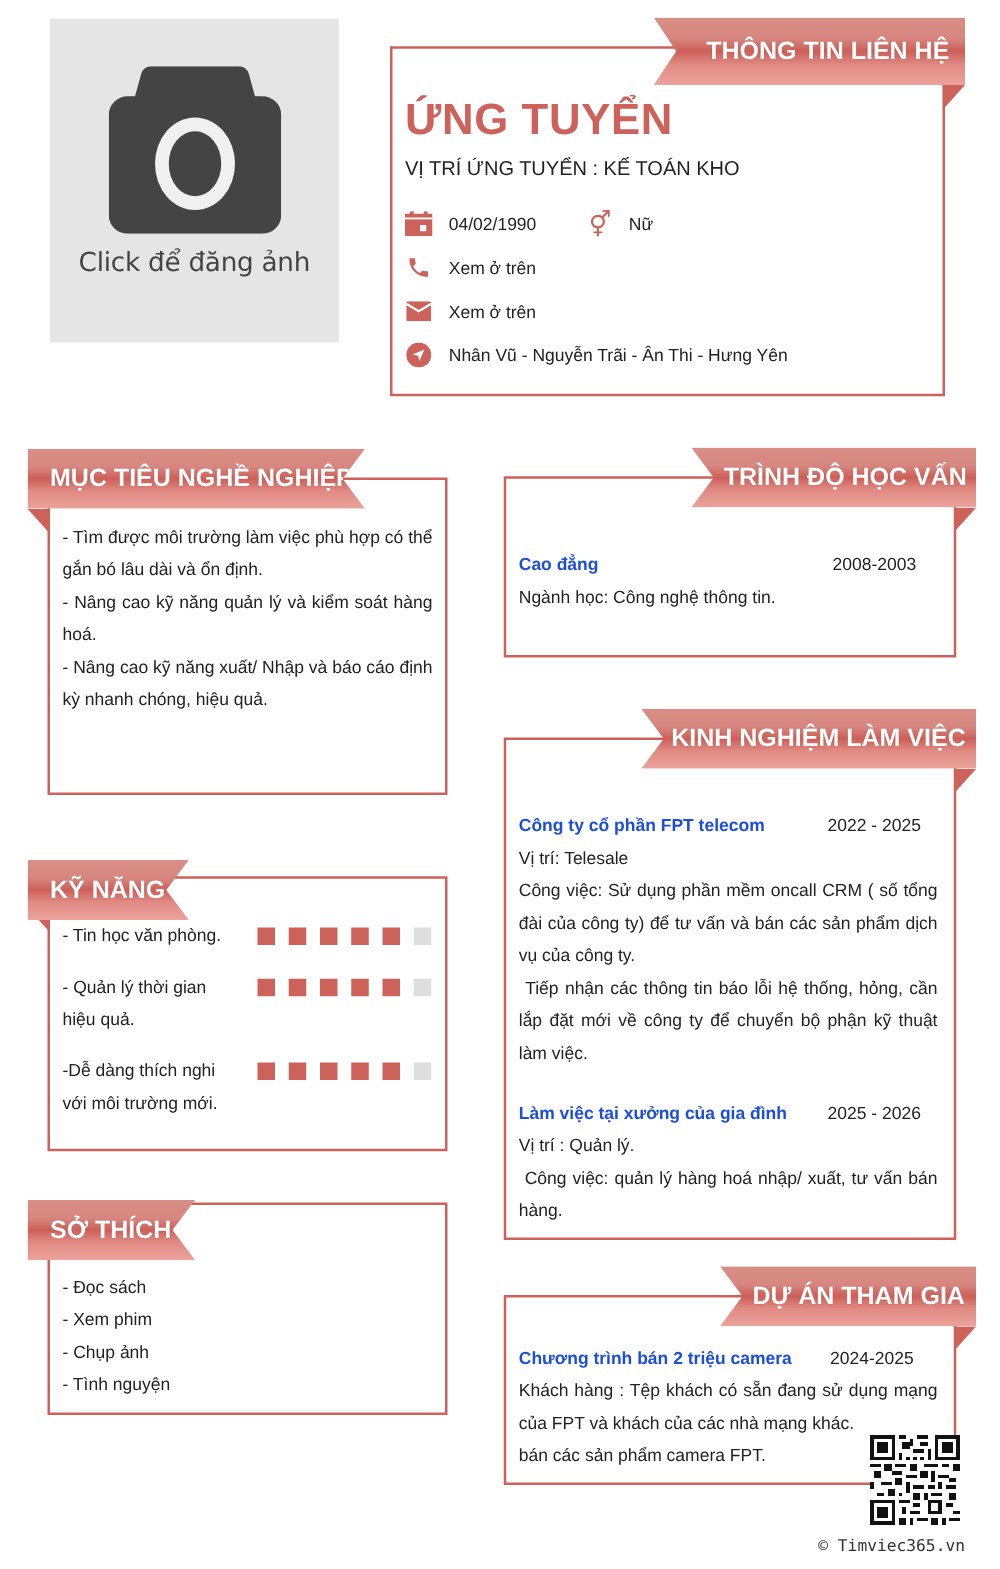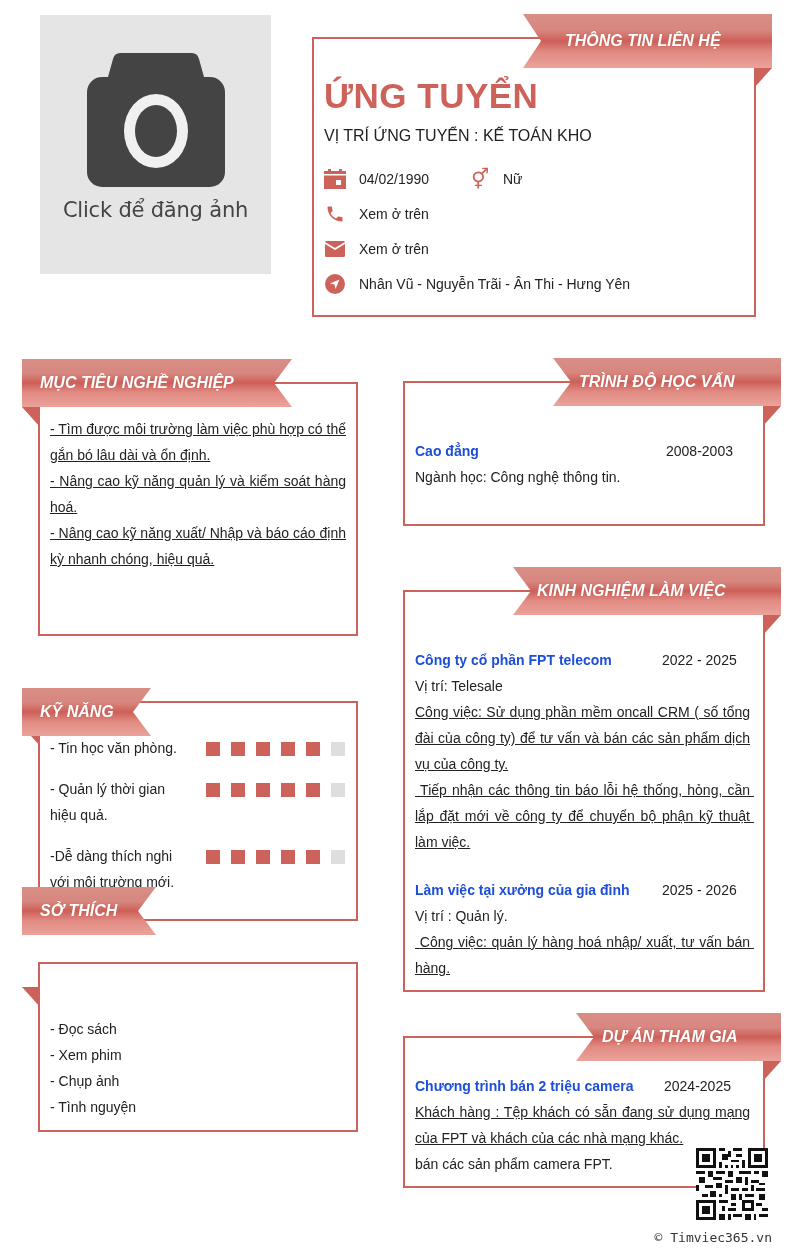--- a/index.html
+++ b/index.html
@@ -10,40 +10,40 @@
 
   
   .photo { left: 40px; top: 15px; width: 231px; height: 259px; background: #e5e5e5; }
   .photo .cam { position: absolute; left: 47px; top: 38px; width: 138px; height: 134px; }
   .photo .cap { position: absolute; left: 0; right: 0; top: 183px; text-align: center; font-family: "DejaVu Sans", sans-serif; font-size: 21px; color: #444; letter-spacing: -0.2px; }
 
   
   .box { border: 2px solid #cd625a; background: transparent; }
 
   
-  .ribbon { height: 48px; color: #fff; font-weight: bold; font-size: 16px; white-space: nowrap;
+  .ribbon { height: 48px; color: #fff; font-weight: bold; font-size: 20px; white-space: nowrap;
     background: linear-gradient(to bottom, #d88e86 0%, #d7877f 30%, #cd5f58 50%, #e08a82 70%, #eba39b 100%);
-    display: flex; align-items: center; z-index: 2; font-style: italic; }
+    display: flex; align-items: center; z-index: 2; }
   .ribbon span { text-shadow: 0 0 1px rgba(0,0,0,0.15); }
   .ribbon.right { clip-path: polygon(0 0, 100% 0, 100% 100%, 0 100%, 18px 50%); padding-left: 42px; }
   .ribbon.left { clip-path: polygon(0 0, 100% 0, calc(100% - 18px) 50%, 100% 100%, 0 100%); padding-left: 18px; }
   .fold { width: 18px; height: 20px; background: #cd625a; z-index: 1; }
   .fold.right { clip-path: polygon(0 0, 100% 0, 0 100%); }
   .fold.left { clip-path: polygon(0 0, 100% 0, 100% 100%); }
 
   
   .name { left: 324px; top: 76px; font-size: 35px; font-weight: bold; color: #cd625a; letter-spacing: 0.5px; }
   .position { left: 324px; top: 127px; font-size: 16px; color: #222; }
   .info-row { display: flex; align-items: center; font-size: 14px; color: #222; }
   .info-row .ic { width: 22px; height: 22px; margin-right: 13px; display: flex; align-items: center; justify-content: center; }
   .info-row svg { display: block; }
 
   
   .txt { font-size: 14px; line-height: 26px; color: #222; }
-  .justify { text-align: justify; text-decoration: underline; }
+  .justify { text-align: justify; }
   .red-b { color: #1d4ed8; font-weight: bold; }
 
   
   .skill-row { position: absolute; left: 50px; width: 300px; }
   .skill-name { position: absolute; left: 0; top: 0; width: 140px; font-size: 14px; line-height: 26px; }
   .dots { position: absolute; left: 156px; top: 7px; display: flex; gap: 11px; }
   .dot { width: 14px; height: 14px; background: #cd625a; }
   .dot.off { background: #dedede; }
 
   .footer { right: 28px; top: 1230px; font-family: "DejaVu Sans Mono", "Liberation Mono", monospace; font-size: 13px; color: #333; }
@@ -158,21 +158,21 @@
     <span class="dot"></span>
       <span class="dot"></span>
       <span class="dot"></span>
       <span class="dot"></span>
       <span class="dot"></span>
       <span class="dot off"></span>
   </div>
 </div>
 
 <div class="abs box" style="left:38px; top:962px; width:320px; height:170px;"></div>
-<div class="abs ribbon left" style="left:22px; top:887px; width:134px;">
+<div class="abs ribbon left" style="left:22px; top:960px; width:134px;">
   <span>SỞ THÍCH</span>
 </div>
 <div class="abs fold left" style="left:22px; top:987px;"></div>
 <div class="abs txt" style="left:50px; top:1016px;">
   <div>- Đọc sách</div>
   <div>- Xem phim</div>
   <div>- Chụp ảnh</div>
   <div>- Tình nguyện</div>
 </div>
 

